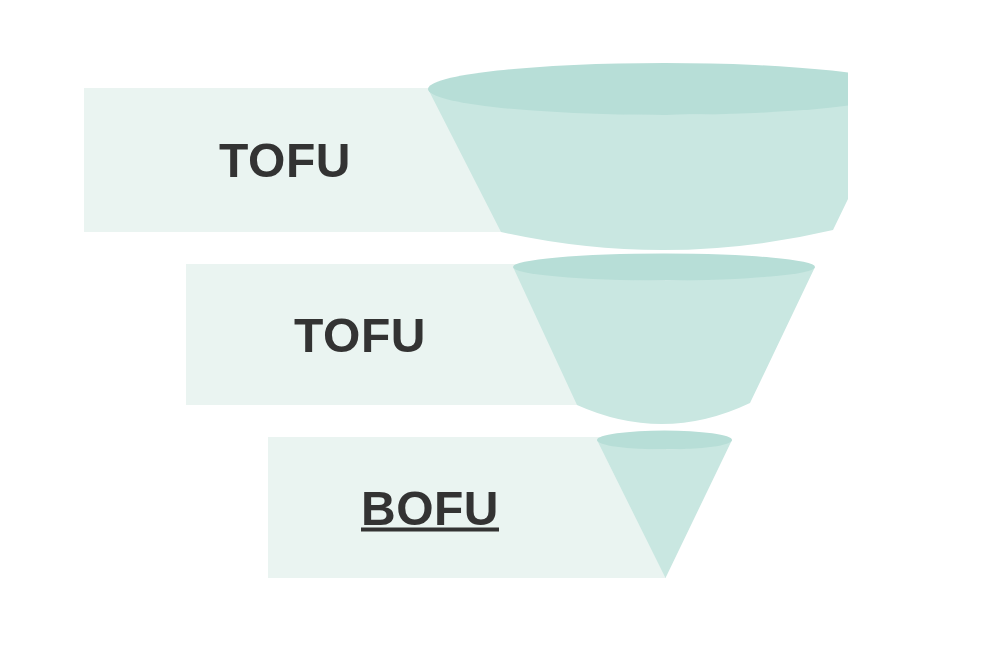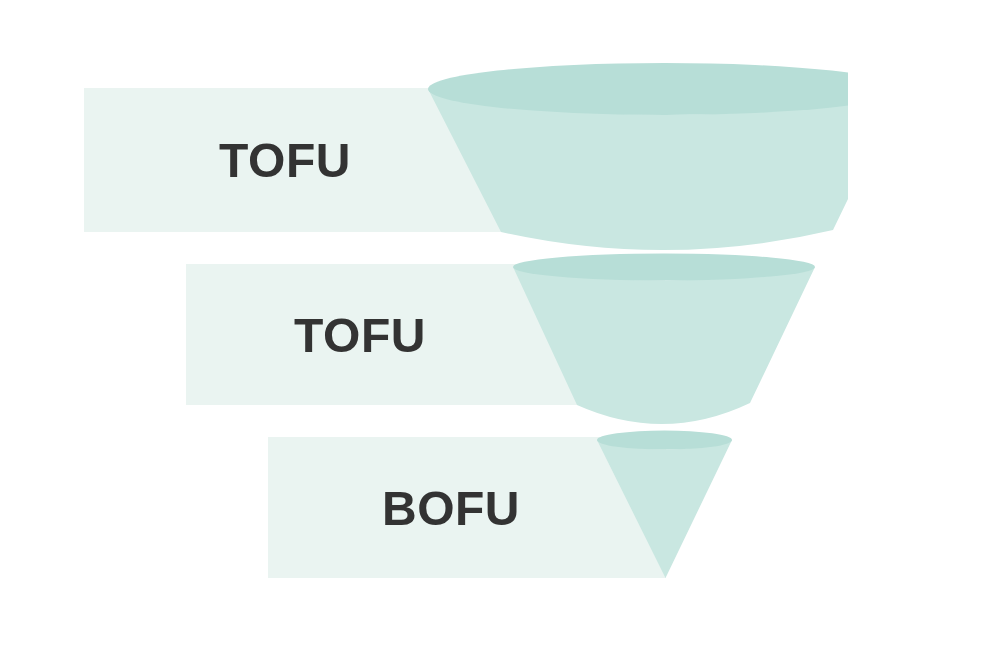--- a/index.html
+++ b/index.html
@@ -26,21 +26,21 @@
     position: absolute;
     top: 50%;
     transform: translate(-50%, -50%);
     font-size: 48px;
     font-weight: bold;
     letter-spacing: 0.5px;
     white-space: nowrap;
   }
   .band-tofu .stage-label { left: 201px; }
   .band-mofu .stage-label { left: 174px; }
-  .band-bofu .stage-label { left: 183px; }
+  .band-bofu .stage-label { left: 162px; text-decoration: underline; }
   .funnel-svg {
     position: absolute;
     left: 0;
     top: 0;
     z-index: 2;
     pointer-events: none;
   }
 </style>
 </head>
 <body>

